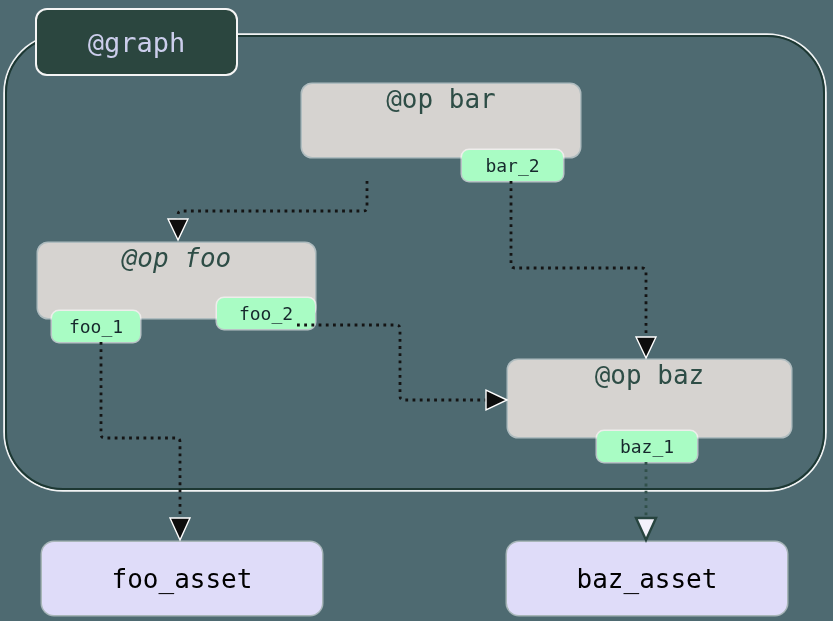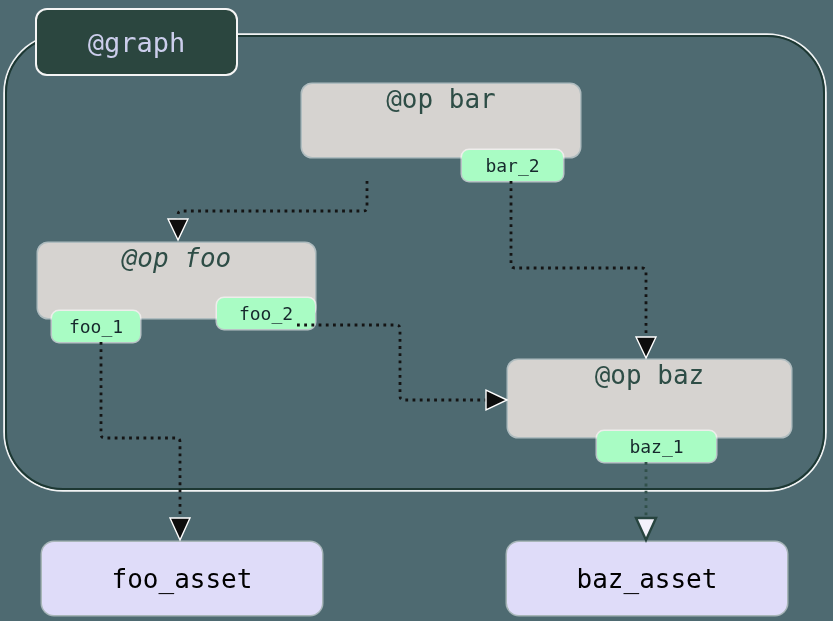--- a/index.html
+++ b/index.html
@@ -68,21 +68,21 @@
     display: flex;
     align-items: center;
     justify-content: center;
     box-shadow: 0 0 0 1.5px rgba(255,255,255,0.6);
     z-index: 11;
   }
   .tab-bar1 { left: 317px; top: 150px; width: 100px; }
   .tab-bar2 { left: 462px; top: 150px; width: 101px; }
   .tab-foo1 { left: 52px;  top: 311px; width: 88px;  }
   .tab-foo2 { left: 197px; top: 298px; width: 98px; margin-left: 20px;  }
-  .tab-baz1 { left: 597px; top: 431px; width: 119px; }
+  .tab-baz1 { left: 597px; top: 431px; width: 100px; }
   .asset-node {
     position: absolute;
     top: 542px;
     width: 280px;
     height: 73px;
     background: #dfdcf9;
     border-radius: 12px;
     color: #000000;
     font-size: 26px;
     display: flex;

